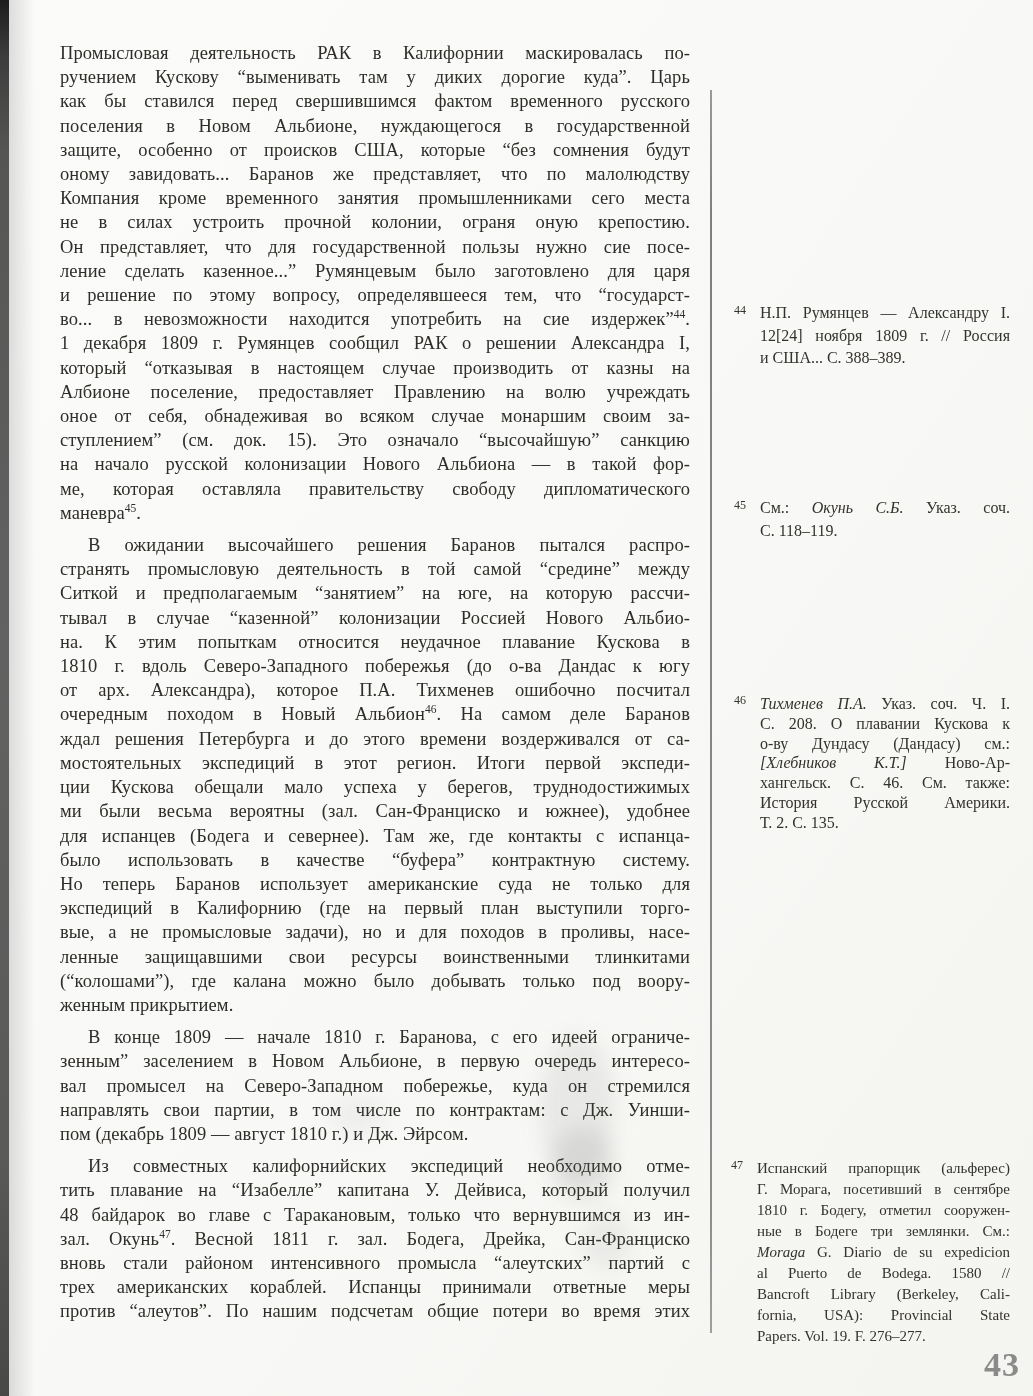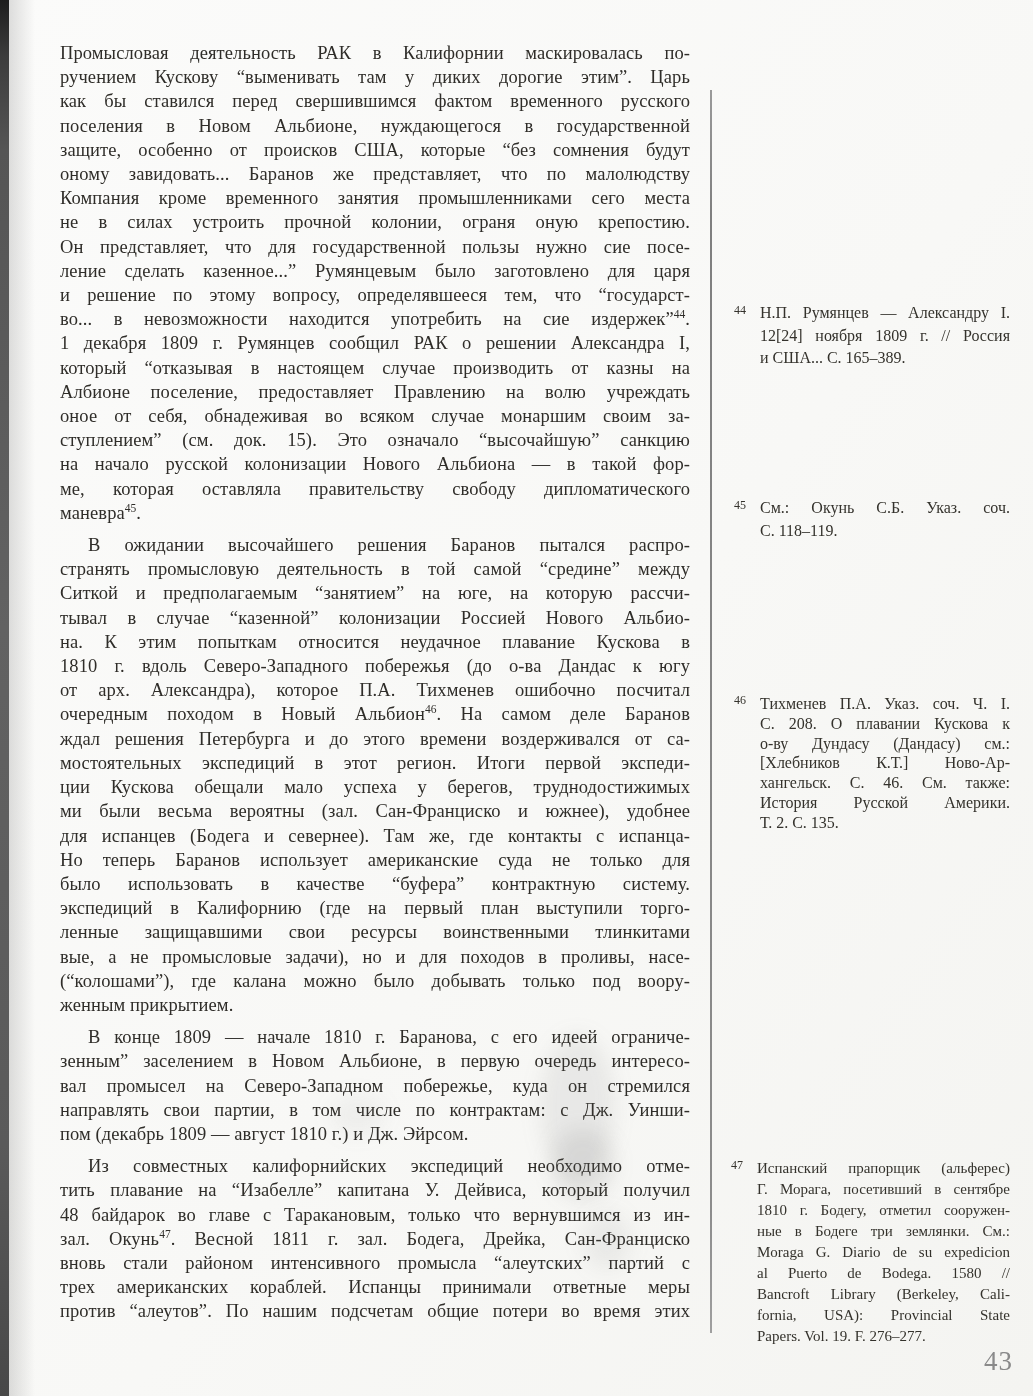--- a/index.html
+++ b/index.html
@@ -25,58 +25,58 @@
   .main-col{
     position:absolute;left:52px;top:33px;width:646px;
     color:#2f2d29;font-size:18.5px;line-height:24.2px;
     letter-spacing:0.1px;
   }
   .para{margin:8px;}
   .tline{text-align:justify;text-align-last:justify;}
   .tline.lastline{text-align-last:left;}
   .tline.ind{text-indent:28px;}
   .sup{font-size:11.5px;vertical-align:7px;line-height:0;letter-spacing:0;}
-  .it{}
+  .it{font-style:italic;}
   
   .divider{
     position:absolute;left:710px;top:90px;width:2px;height:1243px;
     background:linear-gradient(180deg,#9a9a9a,#7f7f7f 10%,#8c8c8c 90%,#9f9f9f);
   }
   
   .fn{
     position:absolute;left:760px;width:250px;
     color:#34322c;font-size:16px;
   }
   .fn .fn-num{position:absolute;left:-26px;top:-3px;font-size:12px;}
   .fn0,.fn1{line-height:22.5px;}
   .fn2{line-height:19.8px;}
   .fn3{font-size:15px;line-height:21px;width:253px;left:757px;}
   
   .page-number{
     position:absolute;left:984px;top:1346px;
-    font-size:27px;font-weight:normal;color:#8a8a8a;letter-spacing:1px;
+    font-size:34px;font-weight:bold;color:#8a8a8a;letter-spacing:1px;
   }
   
   .smudge{position:absolute;border-radius:50%;filter:blur(10px);pointer-events:none;}
   .s1{left:540px;top:1035px;width:75px;height:145px;background:rgba(110,110,110,0.10);}
   .s2{left:552px;top:1128px;width:62px;height:72px;background:rgba(100,100,100,0.13);}
   .s3{left:583px;top:1212px;width:48px;height:58px;background:rgba(110,110,110,0.09);}
   .s4{left:330px;top:1095px;width:55px;height:40px;background:rgba(120,120,120,0.07);}
 </style>
 </head>
 <body>
 
 <div class="page">
   <div class="edge-left"></div>
   <div class="edge-fade"></div>
 
   <div class="main-col">
       <div class="para">
         <div class="tline"><span>Промысловая деятельность РАК в Калифорнии маскировалась по-</span></div>
-        <div class="tline"><span>ручением Кускову “выменивать там у диких дорогие этим”. Царь</span></div>
+        <div class="tline"><span>ручением Кускову “выменивать там у диких дорогие куда”. Царь</span></div>
         <div class="tline"><span>как бы ставился перед свершившимся фактом временного русского</span></div>
         <div class="tline"><span>поселения в Новом Альбионе, нуждающегося в государственной</span></div>
         <div class="tline"><span>защите, особенно от происков США, которые “без сомнения будут</span></div>
         <div class="tline"><span>оному завидовать... Баранов же представляет, что по малолюдству</span></div>
         <div class="tline"><span>Компания кроме временного занятия промышленниками сего места</span></div>
         <div class="tline"><span>не в силах устроить прочной колонии, ограня оную крепостию.</span></div>
         <div class="tline"><span>Он представляет, что для государственной пользы нужно сие посе-</span></div>
         <div class="tline"><span>ление сделать казенное...” Румянцевым было заготовлено для царя</span></div>
         <div class="tline"><span>и решение по этому вопросу, определявшееся тем, что “государст-</span></div>
         <div class="tline"><span>во... в невозможности находится употребить на сие издержек”</span><span class="sup">44</span><span>.</span></div>
@@ -96,25 +96,25 @@
         <div class="tline"><span>тывал в случае “казенной” колонизации Россией Нового Альбио-</span></div>
         <div class="tline"><span>на. К этим попыткам относится неудачное плавание Кускова в</span></div>
         <div class="tline"><span>1810 г. вдоль Северо-Западного побережья (до о-ва Дандас к югу</span></div>
         <div class="tline"><span>от арх. Александра), которое П.А. Тихменев ошибочно посчитал</span></div>
         <div class="tline"><span>очередным походом в Новый Альбион</span><span class="sup">46</span><span>. На самом деле Баранов</span></div>
         <div class="tline"><span>ждал решения Петербурга и до этого времени воздерживался от са-</span></div>
         <div class="tline"><span>мостоятельных экспедиций в этот регион. Итоги первой экспеди-</span></div>
         <div class="tline"><span>ции Кускова обещали мало успеха у берегов, труднодостижимых</span></div>
         <div class="tline"><span>ми были весьма вероятны (зал. Сан-Франциско и южнее), удобнее</span></div>
         <div class="tline"><span>для испанцев (Бодега и севернее). Там же, где контакты с испанца-</span></div>
+        <div class="tline"><span>было использовать в качестве “буфера” контрактную систему.</span></div>
         <div class="tline"><span>Но теперь Баранов использует американские суда не только для</span></div>
-        <div class="tline"><span>было использовать в качестве “буфера” контрактную систему.</span></div>
         <div class="tline"><span>экспедиций в Калифорнию (где на первый план выступили торго-</span></div>
+        <div class="tline"><span>вые, а не промысловые задачи), но и для походов в проливы, насе-</span></div>
         <div class="tline"><span>ленные защищавшими свои ресурсы воинственными тлинкитами</span></div>
-        <div class="tline"><span>вые, а не промысловые задачи), но и для походов в проливы, насе-</span></div>
         <div class="tline"><span>(“колошами”), где калана можно было добывать только под воору-</span></div>
         <div class="tline lastline"><span>женным прикрытием.</span></div>
       </div>
       <div class="para">
         <div class="tline ind"><span>В конце 1809 — начале 1810 г. Баранова, с его идеей ограниче-</span></div>
         <div class="tline"><span>зенным” заселением в Новом Альбионе, в первую очередь интересо-</span></div>
         <div class="tline"><span>вал промысел на Северо-Западном побережье, куда он стремился</span></div>
         <div class="tline"><span>направлять свои партии, в том числе по контрактам: с Дж. Уинши-</span></div>
         <div class="tline lastline"><span>пом (декабрь 1809 — август 1810 г.) и Дж. Эйрсом.</span></div>
       </div>
@@ -129,21 +129,21 @@
       </div>
     </div>
 
   <div class="divider"></div>
 
   <div id="footnotes-layer">
       <div class="fn fn0" style="top: 302px;">
         <span class="fn-num">44</span>
         <div class="tline"><span>Н.П. Румянцев — Александру I.</span></div>
         <div class="tline"><span>12[24] ноября 1809 г. // Россия</span></div>
-        <div class="tline lastline"><span>и США... С. 165–389.</span></div>
+        <div class="tline lastline"><span>и США... С. 388–389.</span></div>
       </div>
       <div class="fn fn1" style="top: 497px;">
         <span class="fn-num">45</span>
         <div class="tline"><span>См.: </span><span class="it">Окунь С.Б.</span><span> Указ. соч.</span></div>
         <div class="tline lastline"><span>С. 118–119.</span></div>
       </div>
       <div class="fn fn2" style="top: 694px;">
         <span class="fn-num">46</span>
         <div class="tline"><span class="it">Тихменев П.А.</span><span> Указ. соч. Ч. I.</span></div>
         <div class="tline"><span>С. 208. О плавании Кускова к</span></div>

